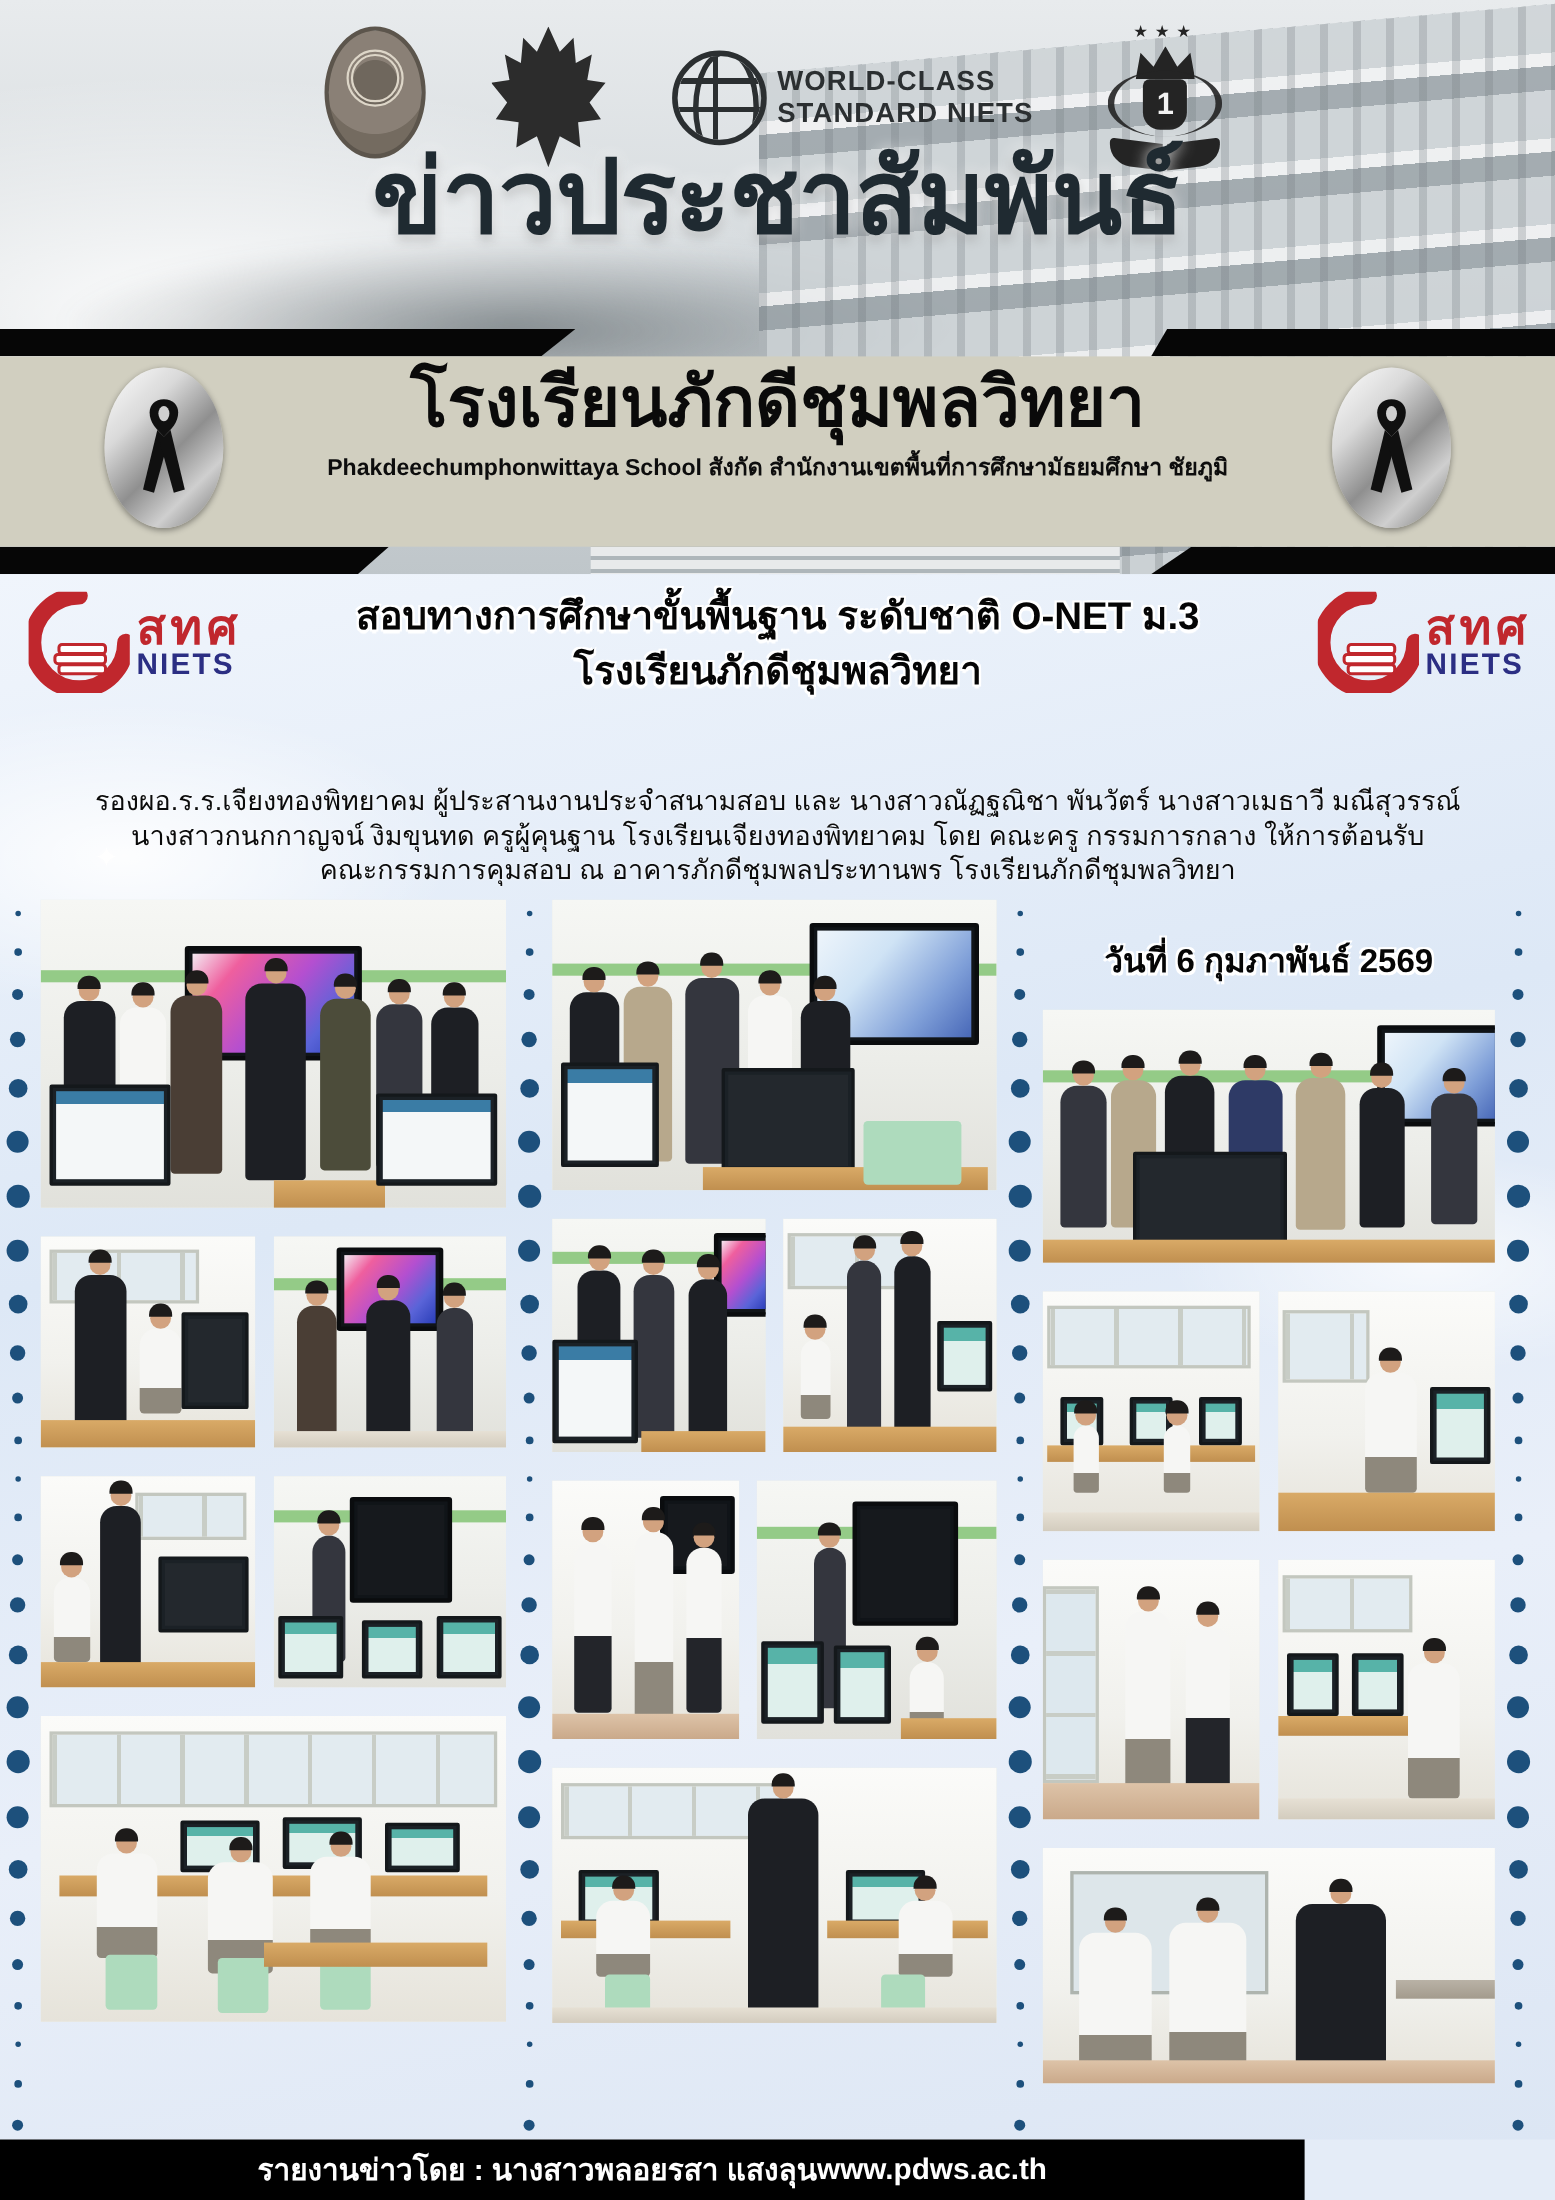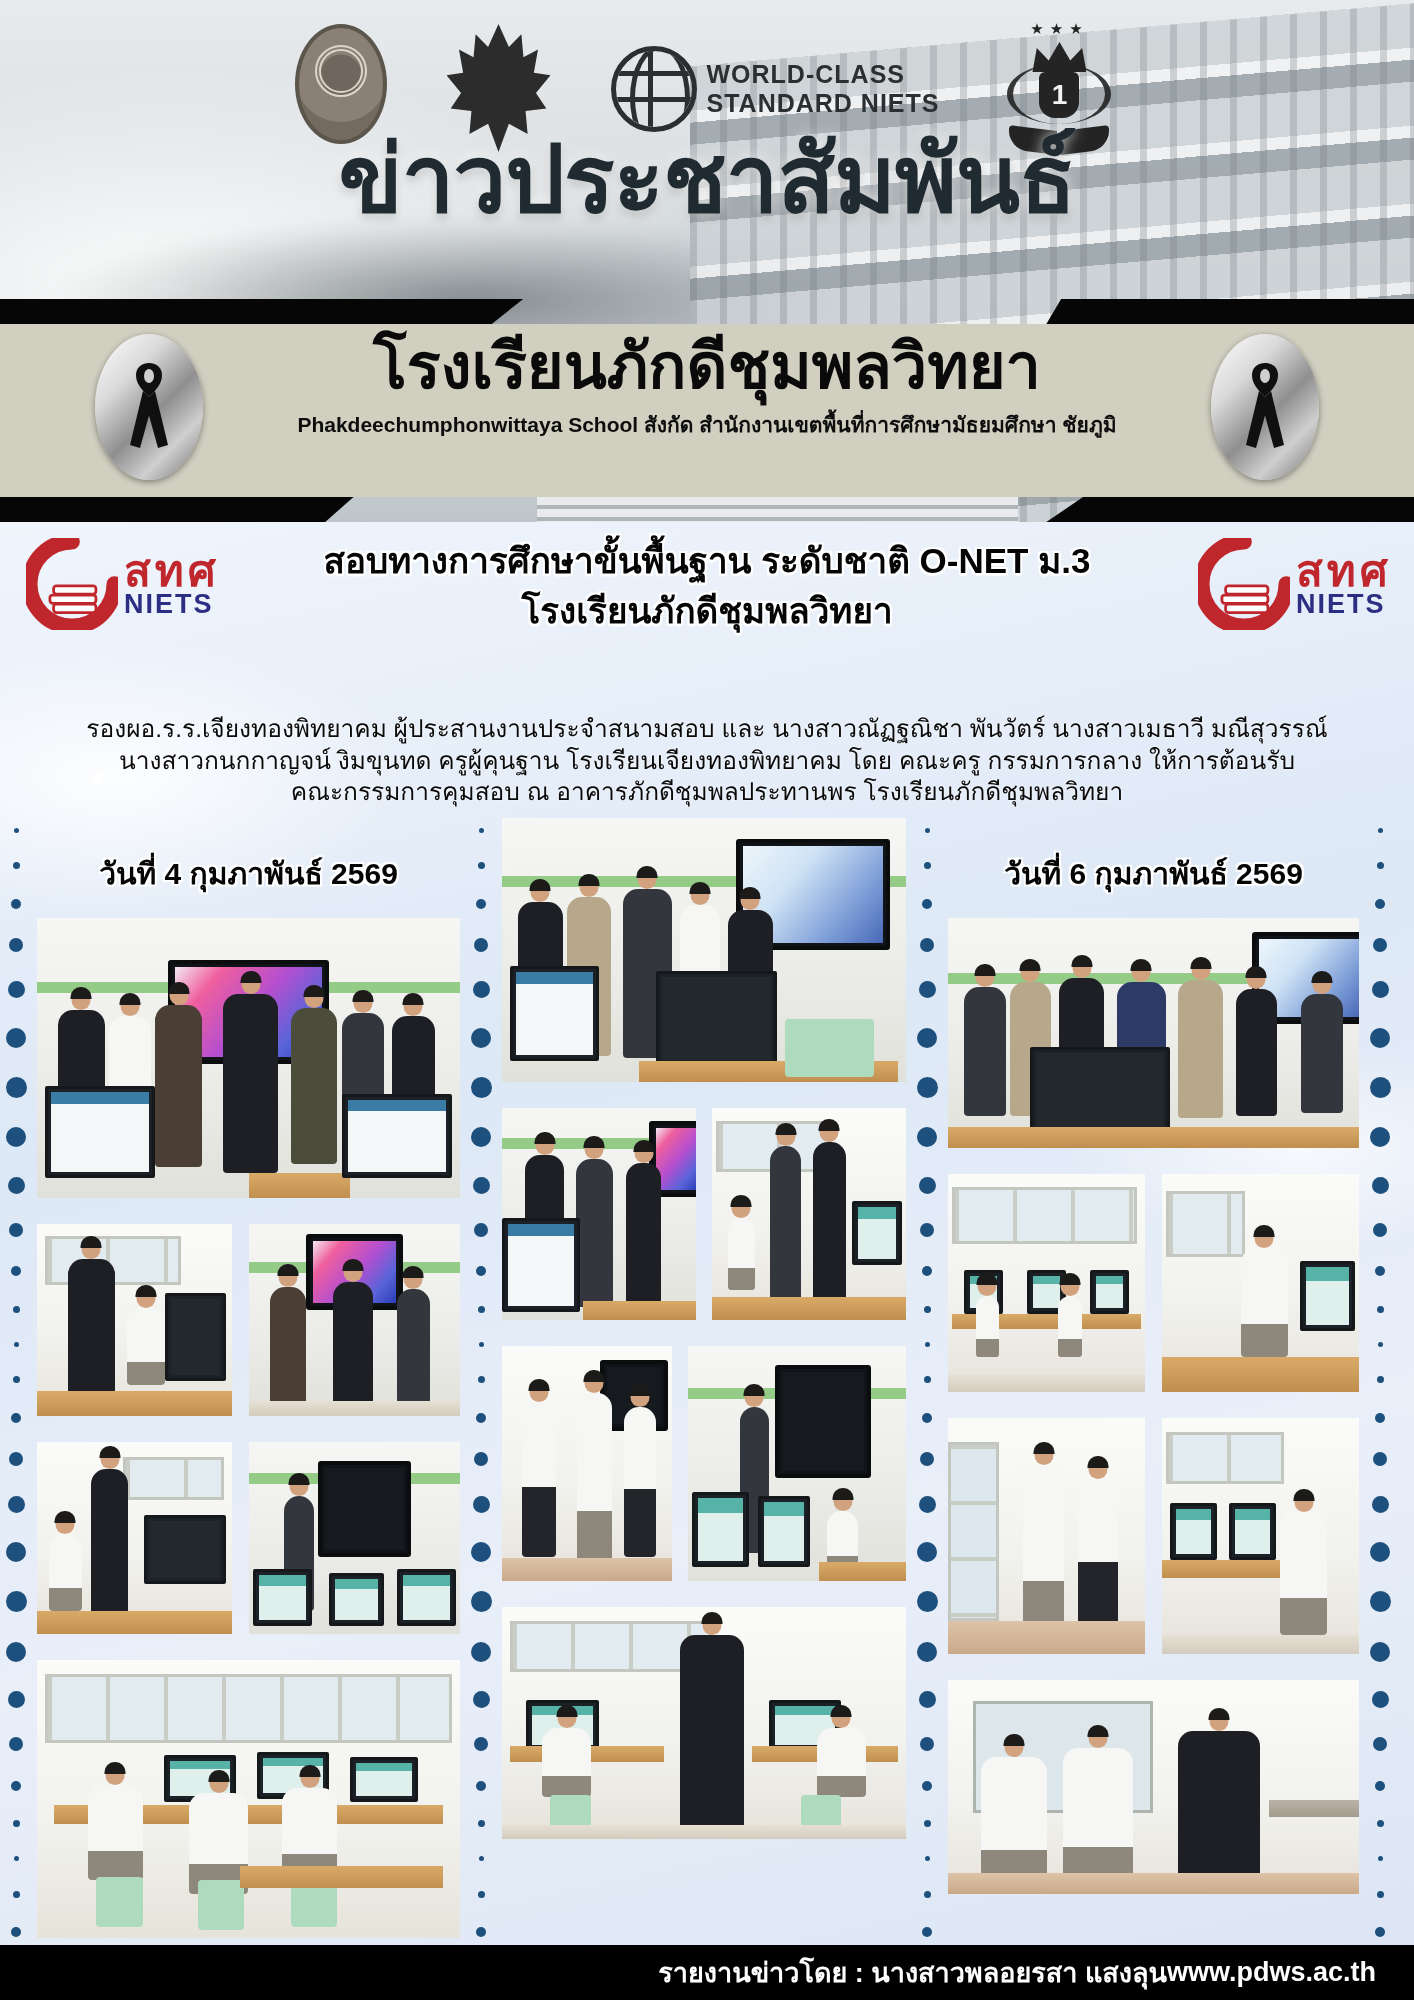--- a/index.html
+++ b/index.html
@@ -132,22 +132,22 @@
   .chair{position:absolute;background:#aedbbd;border-radius:4px;}
   .pp{position:absolute;border-radius:15px 15px 4px 4px;}
   .pp:before{content:"";position:absolute;left:50%;transform:translateX(-50%);top:-19px;width:19px;height:19px;border-radius:50%;background:#d2a27f;}
   .pp:after{content:"";position:absolute;left:50%;transform:translateX(-50%);top:-23px;width:21px;height:12px;border-radius:10px 10px 0 0;background:#1d1b1a;}
   .c-black{background:#1d1f24;} .c-dark{background:#34363e;} .c-brown{background:#4a3e35;}
   .c-olive{background:#4c4c3a;} .c-khaki{background:#b7a88c;} .c-navy{background:#2e3a66;}
   .c-shirt{background:linear-gradient(180deg,#f6f6f4 70%,#8e887c 70%);}
   .c-skirt{background:linear-gradient(180deg,#f6f6f4 55%,#23252a 55%);}
 
   
-  .footer{position:absolute;left:0;bottom:0;width:1414px;height:55px;background:#000;
-    display:flex;align-items:center;justify-content:flex-end;padding:0 38px;}
+  .footer{position:absolute;left:0;bottom:0;width:1186px;height:55px;background:#000;
+    display:flex;align-items:center;justify-content:center;padding:0 38px;}
   .footer div{color:#fff;font-weight:800;font-size:27px;}
 </style>
 </head>
 <body>
 
 <div id="poster">
 
   <div class="hero">
     <div class="hero-photo">
       <div class="ridge"></div>
@@ -273,21 +273,20 @@
           <i style="height: 17px; width: 17px;"></i>
           <i style="height: 14px; width: 14px;"></i>
           <i style="height: 10px; width: 10px;"></i>
           <i style="height: 7px; width: 7px;"></i>
           <i style="height: 5px; width: 5px;"></i>
           <i style="height: 7px; width: 7px;"></i>
           <i style="height: 10px; width: 10px;"></i>
         </div>
 
       <div class="gcol">
-        <div class="gdate">วันที่ 4 กุมภาพันธ์ 2569</div>
         <div class="photo mb" style="height:280px;">
           <div class="wall"></div>
             <div class="gstrip" style="top:23%;"></div>
           <div class="tv" style="left:31%;top:15%;width:38%;height:37%;">
               <div class="scr"></div>
             </div>
           <div class="pp c-black" style="left:5%;top:33%;width:11%;height:56%;"></div>
           <div class="pp c-shirt" style="left:17%;top:35%;width:10%;height:52%;"></div>
           <div class="pp c-brown" style="left:28%;top:31%;width:11%;height:58%;"></div>
           <div class="pp c-black" style="left:44%;top:27%;width:13%;height:64%;"></div>

